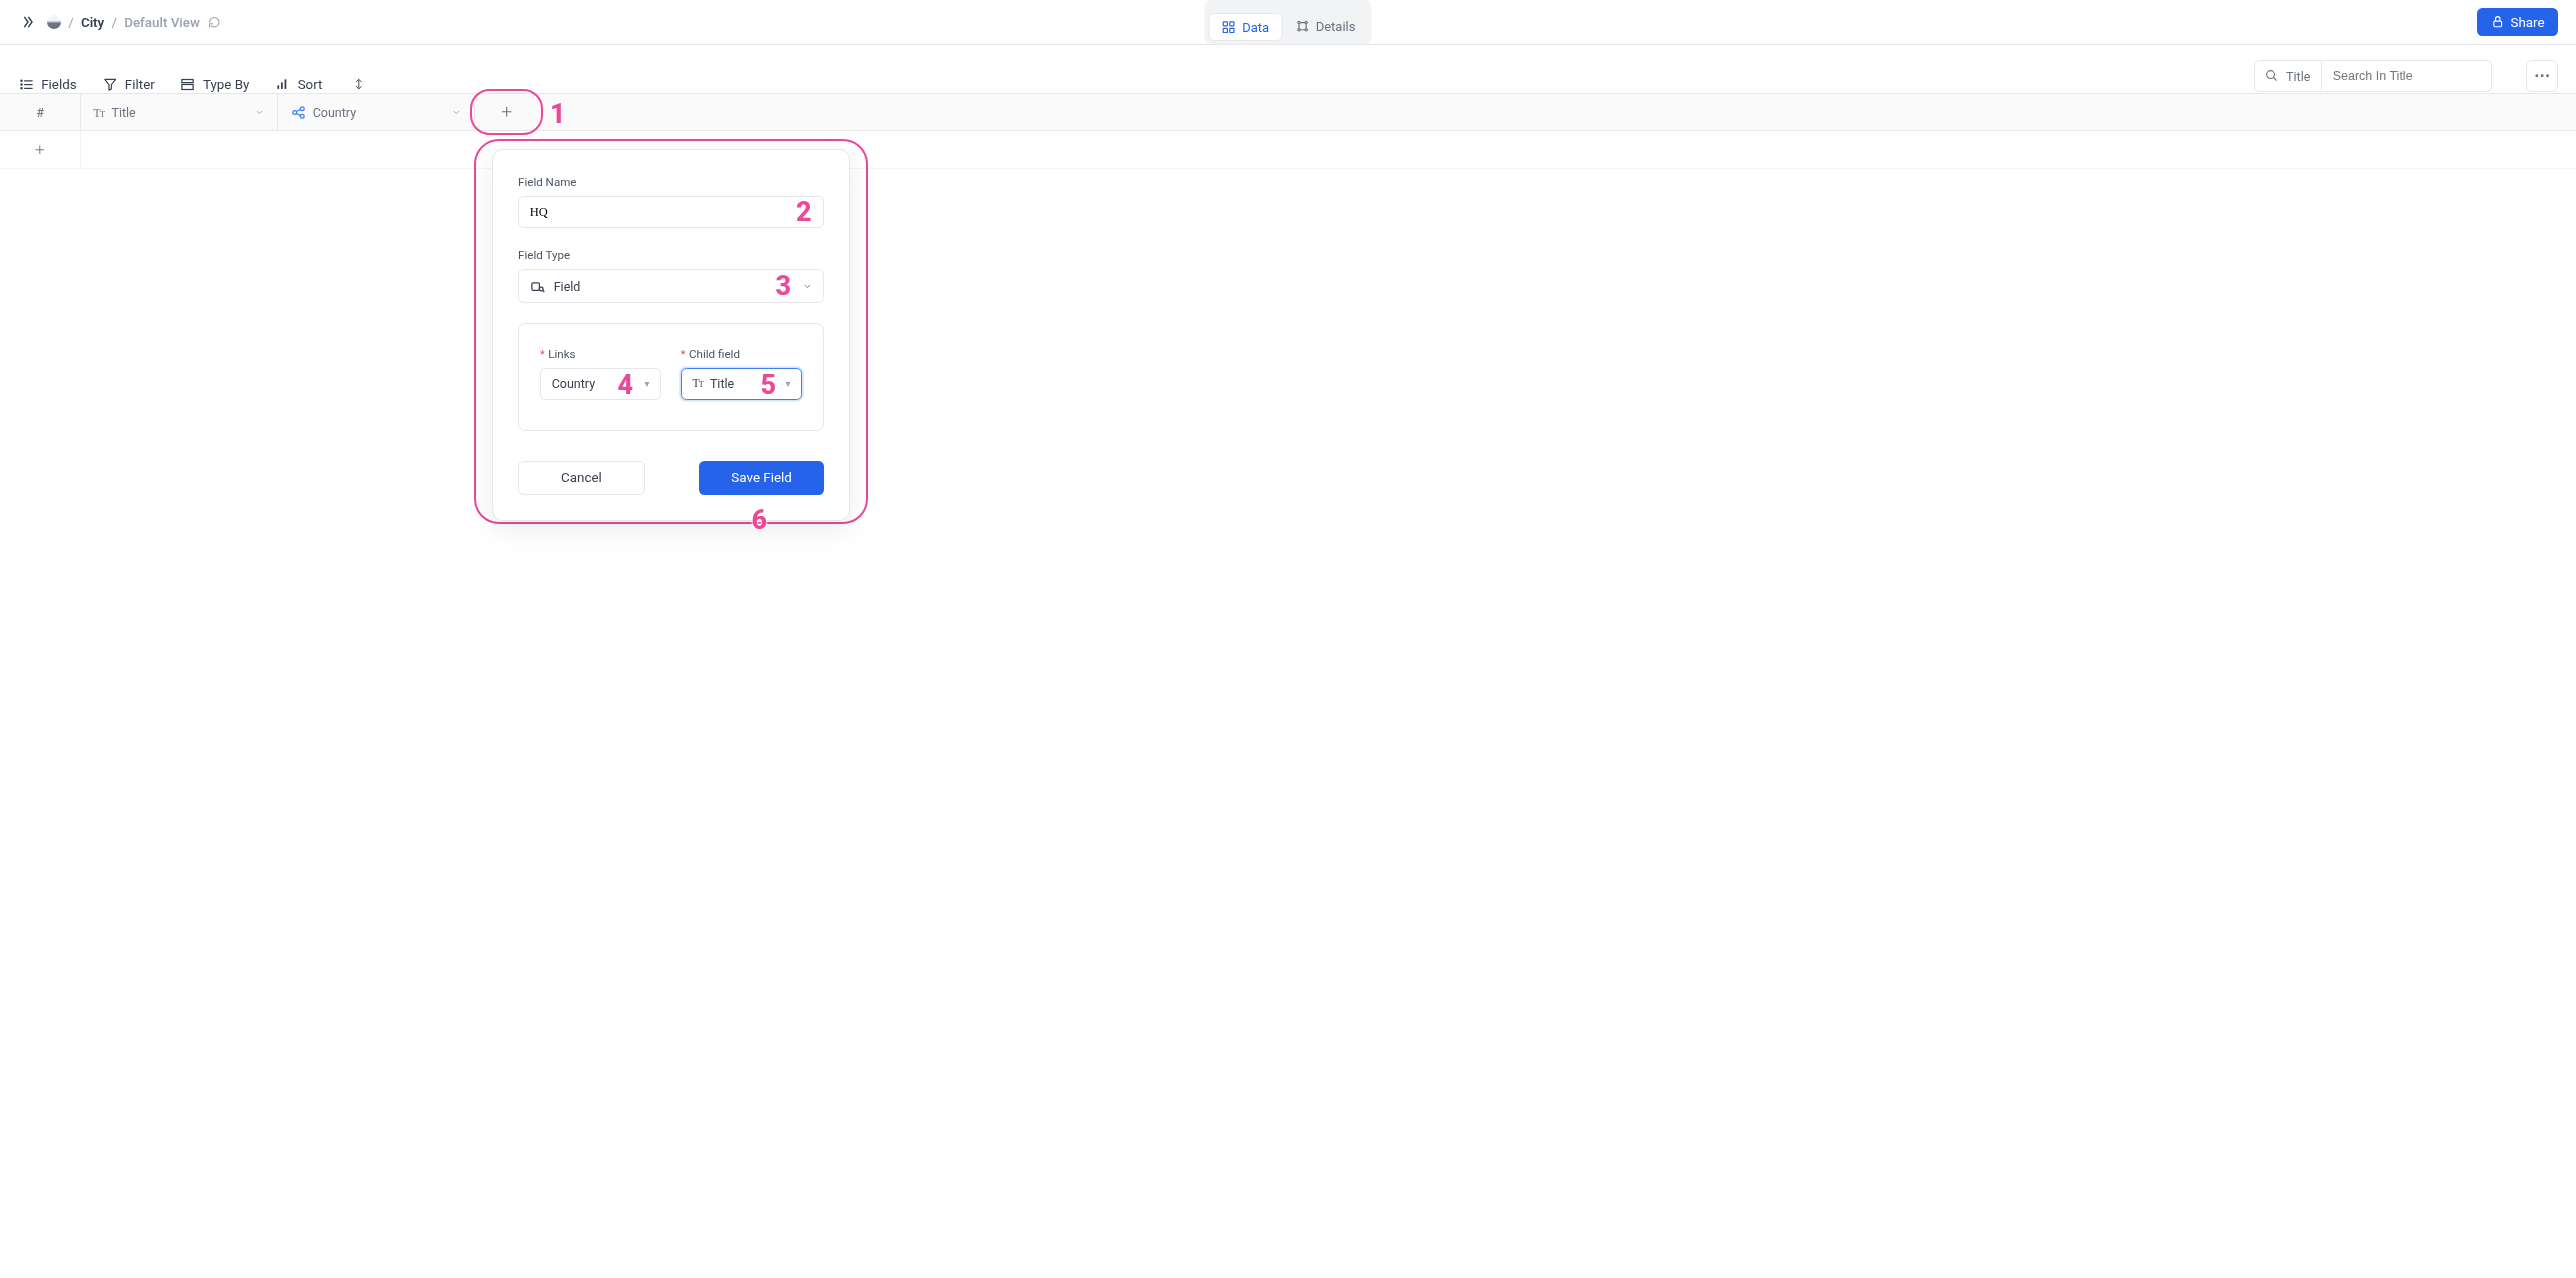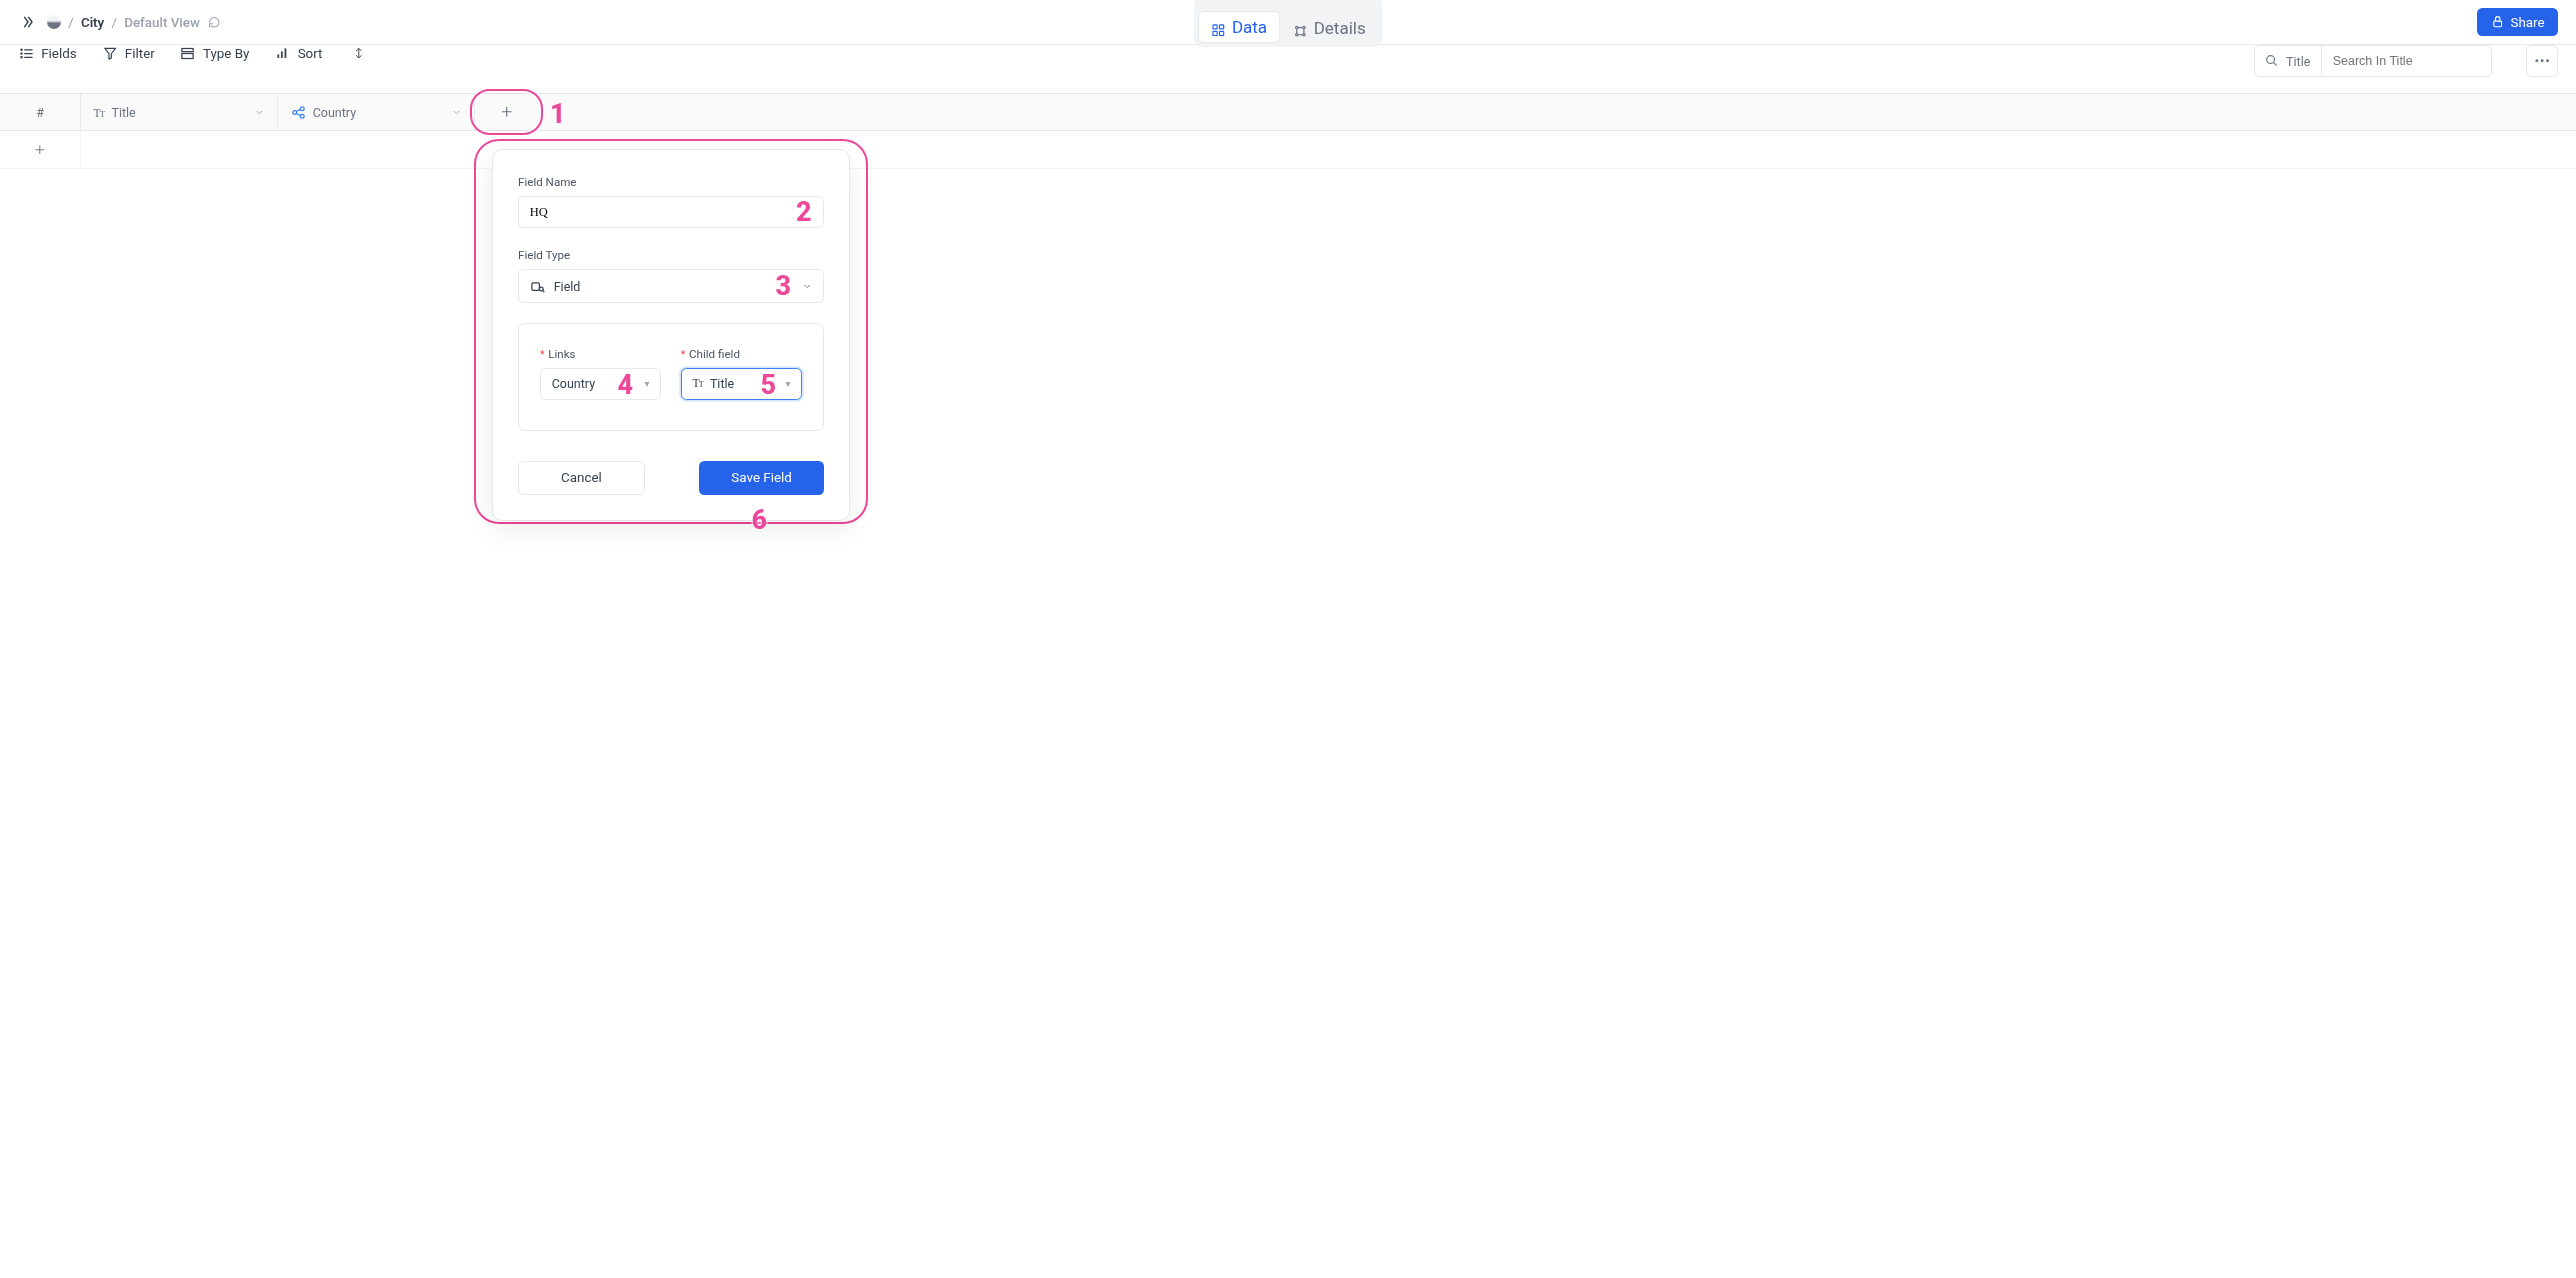--- a/index.html
+++ b/index.html
@@ -11,28 +11,28 @@
   .top-left { display: flex; align-items: center; gap: 9px; }
   .chev-btn { width: 19.7px; height: 19.7px; display:flex; align-items:center; justify-content:center; cursor:pointer; }
   .crumb-icon { width: 14.3px; height: 14.3px; border-radius: 50%; background: linear-gradient(180deg,#f3f4f6 40%,#6b7280 60%); }
   .crumb { display:flex; align-items:center; gap:7.2px; font-size:13.4px; }
   .crumb .sep { color:#9ca3af; }
   .crumb .strong { font-weight:600; color:#374151; }
   .crumb .dim { color:#9ca3af; font-weight:500; }
   .refresh { width:14.3px; height:14.3px; display:flex; align-items:center; justify-content:center; color:#9ca3af; cursor:pointer; }
 
   .top-center { position:absolute; left:50%; transform:translateX(-50%); display:flex; background:#f1f3f4; border-radius:7.2px; padding:3.6px; gap:0; }
-  .seg-tab { display:flex; align-items:flex-end; gap:6.3px; padding:5.4px 12.5px; border-radius:5.4px; font-size:17px; color:#6b7280; cursor:pointer;margin-top:10px; }
+  .seg-tab { display:flex; align-items:flex-start; gap:6.3px; padding:5.4px 12.5px; border-radius:5.4px; font-size:13px; color:#6b7280; cursor:pointer;margin-top:10px; }
   .seg-tab.active { background:#fff; color:#2563eb; border:0.9px solid #e5e7eb; }
 
   .top-right { margin-left:auto; }
   .share-btn { display:flex; align-items:center; gap:6.3px; background:#2563eb; color:#fff; padding:6.3px 13.4px; border-radius:5.4px; font-size:13.4px; cursor:pointer; }
 
   
-  .toolbar { height: 48px; display:flex; align-items:flex-start; padding: 0 18px; gap: 25px; border-bottom:0.9px solid transparent; }
+  .toolbar { height: 48px; display:flex; align-items:flex-end; padding: 0 18px; gap: 25px; border-bottom:0.9px solid transparent; }
   .tool-item { display:flex; align-items:center; gap:7.2px; color:#374151; font-size:13.4px; cursor:pointer; }
   .tool-item .ico { width:16px; height:16px; display:flex; align-items:center; justify-content:center; color:#374151; }
   .toolbar-spacer { flex:1; }
   .search-wrap { display:flex; align-items:center; gap:0; }
   .search-pill { display:flex; align-items:center; gap:7.2px; border:0.9px solid #e5e7eb; height:32px; border-radius:5.4px 0 0 5.4px; padding:0 10.7px; color:#6b7280; font-size:12.5px; }
   .search-input { border:0.9px solid #e5e7eb; border-left:none; height:32px; border-radius:0 5.4px 5.4px 0; padding:0 10.7px; font-size:12.5px; color:#0f172a; width:170px; outline:none; }
   .more-btn { width:32px; height:32px; border:0.9px solid #e5e7eb; border-radius:5.4px; display:flex; align-items:center; justify-content:center; margin-left:9px; cursor:pointer; color:#6b7280; }
 
   
   .grid-header { display:flex; height:38px; border-top:0.9px solid #e5e7eb; border-bottom:0.9px solid #e5e7eb; background:#fafafa; }

